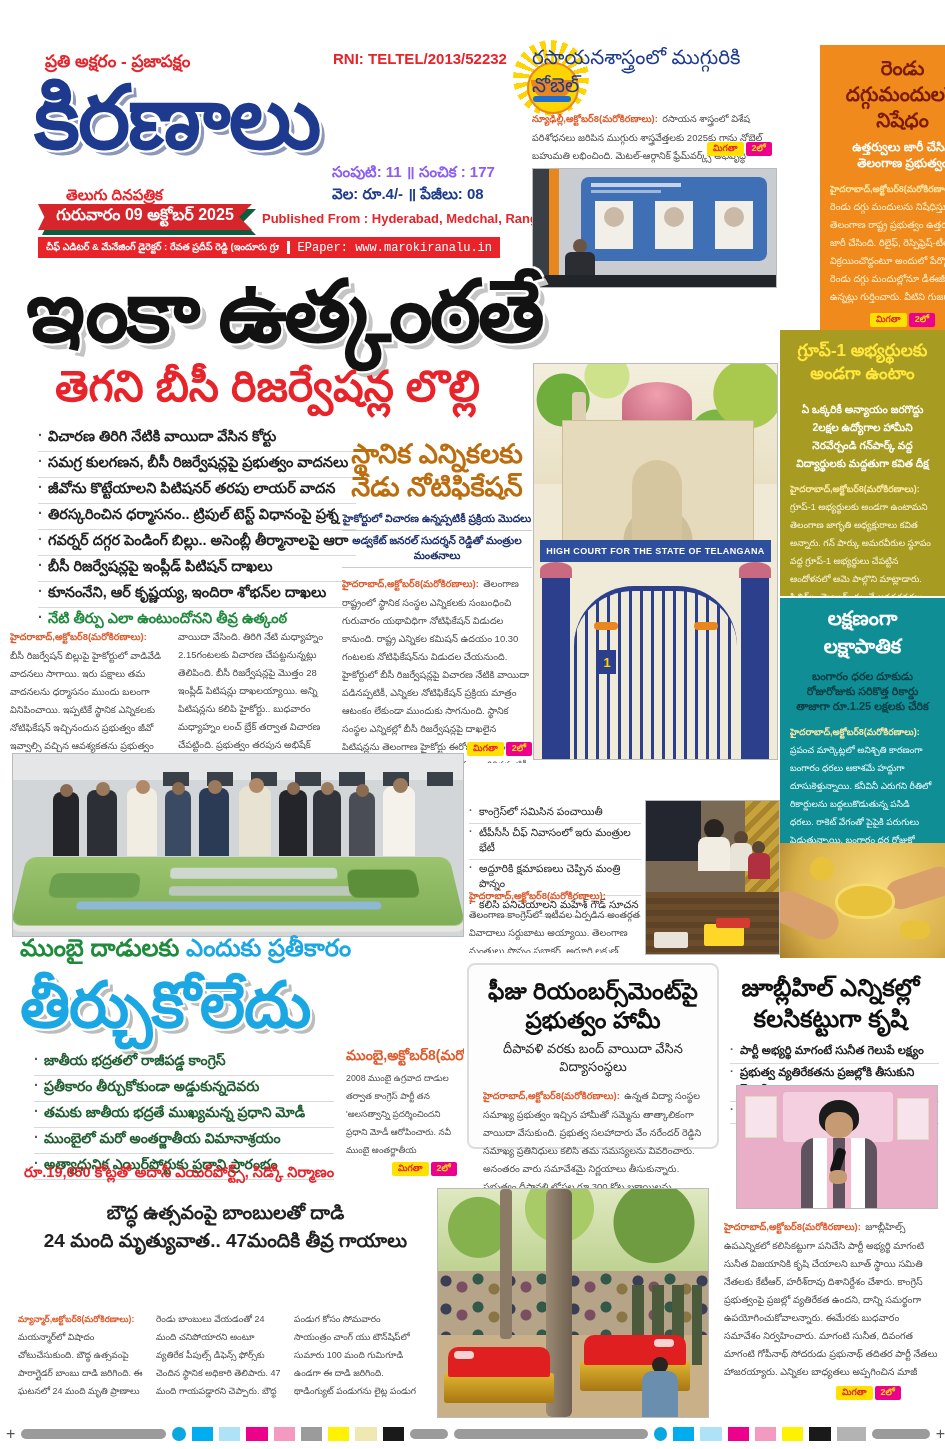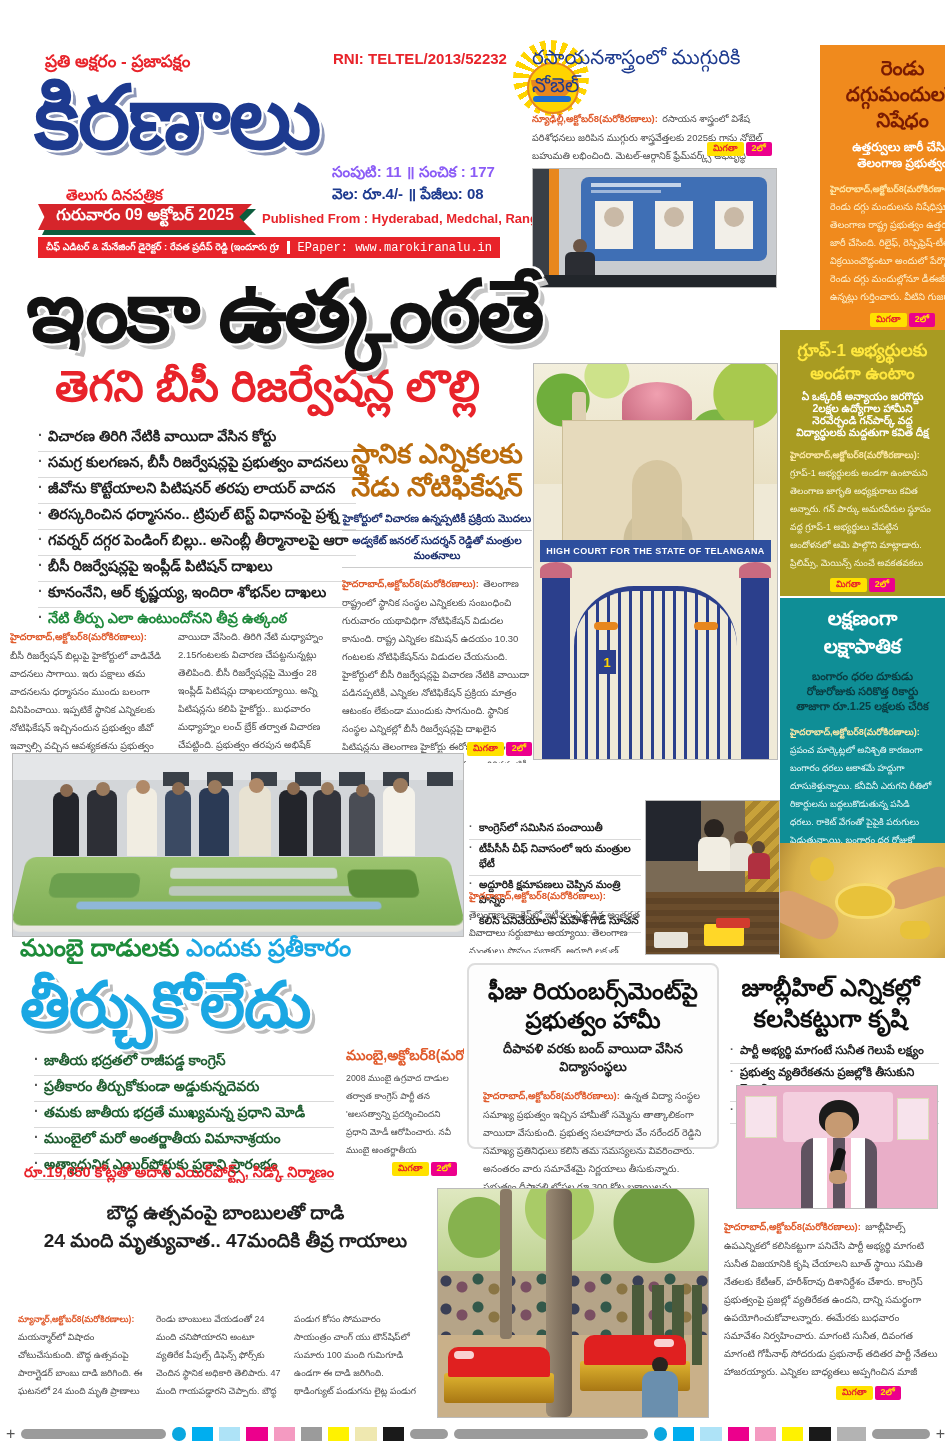--- a/index.html
+++ b/index.html
@@ -94,21 +94,21 @@
   <div style="text-align:center;margin-top:4px;">
     <span class="tagrow">
       <span class="tg-y">మిగతా</span>
       <span class="tg-p">2లో</span>
     </span>
   </div>
 </div>
 
 <div class="abs" style="left:780px;top:330px;width:165px;height:266px;background:#a89b22;box-sizing:border-box;padding:9px 10px;">
   <div style="font-size:17px;line-height:23px;font-weight:900;color:#ffe73e;text-align:center;">గ్రూప్-1 అభ్యర్థులకు అండగా ఉంటాం</div>
-  <div style="margin-top:5px;font-size:10.5px;line-height:12px;font-weight:bold;color:#fff;text-align:center;">ఏ ఒక్కరికీ అన్యాయం జరగొద్దు 2లక్షల ఉద్యోగాల హామీని నెరవేర్చండి గన్‌పార్క్ వద్ద విద్యార్థులకు మద్దతుగా కవిత దీక్ష</div>
+  <div style="margin-top:15px;font-size:10.5px;line-height:18px;font-weight:bold;color:#fff;text-align:center;">ఏ ఒక్కరికీ అన్యాయం జరగొద్దు 2లక్షల ఉద్యోగాల హామీని నెరవేర్చండి గన్‌పార్క్ వద్ద విద్యార్థులకు మద్దతుగా కవిత దీక్ష</div>
   <div class="ov" style="margin-top:6px;height:128px;">
     <span style="color:#ffe9a8;font-weight:bold;font-size:9px;">హైదరాబాద్,అక్టోబర్8(మరోకిరణాలు):</span>
     <span style="font-size:9px;line-height:12.5px;color:#fbf8e0;">గ్రూప్-1 అభ్యర్థులకు అండగా ఉంటామని తెలంగాణ జాగృతి అధ్యక్షురాలు కవిత అన్నారు. గన్ పార్కు అమరవీరుల స్థూపం వద్ద గ్రూప్-1 అభ్యర్థులు చేపట్టిన ఆందోళనలో ఆమె పాల్గొని మాట్లాడారు. ప్రిలిమ్స్, మెయిన్స్ నుంచే అవకతవకలు జరుగుతున్నాయని విమర్శించారు. కాంగ్రెస్ పార్టీ పేరు కోసం పోటీన ఉద్యోగాలు ఇచ్చేస్తామని చెప్పారు. అభ్యర్థులు ఎన్నో ఏళ్లుగా ఉద్యోగాల కోసం</span>
   </div>
   <div style="text-align:center;margin-top:3px;">
     <span class="tagrow">
       <span class="tg-y">మిగతా</span>
       <span class="tg-p">2లో</span>
     </span>
   </div>
@@ -237,21 +237,21 @@
        box-shadow:0 6px 0 #e8e6e0;">
     <div class="abs" style="left:30px;top:18px;width:90px;height:26px;background:#6ca04e;border-radius:8px;"></div>
     <div class="abs" style="left:150px;top:12px;width:170px;height:12px;background:#cfd8cf;border-radius:4px;"></div>
     <div class="abs" style="left:150px;top:32px;width:200px;height:10px;background:#bcc8bc;border-radius:4px;"></div>
     <div class="abs" style="left:330px;top:14px;width:70px;height:30px;background:#5d8f3a;border-radius:8px;"></div>
     <div class="abs" style="left:60px;top:48px;width:300px;height:8px;background:#8fb7d8;border-radius:4px;"></div>
   </div>
 </div>
 
 <div class="abs" style="left:467px;top:755px;width:312px;height:205px;">
-  <ul class="blist abs" style="left:2px;top:64px;width:172px;font-size:10.5px;font-weight:bold;color:#222;">
+  <ul class="blist abs" style="left:2px;top:48px;width:172px;font-size:10.5px;font-weight:normal;color:#222;">
     <li>కాంగ్రెస్‌లో సమిసిన పంచాయితీ</li>
     <li>టీపీసీసీ చీఫ్ నివాసంలో ఇరు మంత్రుల భేటీ</li>
     <li>అద్దూరికి క్షమాపణలు చెప్పిన మంత్రి పొన్నం</li>
     <li>కలిసి పనిచేయాలని మహేశ్ గౌడ్ సూచన</li>
   </ul>
   <div class="abs ov" style="left:2px;top:130px;width:172px;height:68px;">
     <span class="dl">హైదరాబాద్,అక్టోబర్8(మరోకిరణాలు):</span>
     <span class="body-txt">తెలంగాణ కాంగ్రెస్‌లో ఇటీవల ఏర్పడిన అంతర్గత వివాదాలు సర్దుబాటు అయ్యాయి. తెలంగాణ మంత్రులు పొన్నం ప్రభాకర్, అద్దూరి లక్ష్మణ్ మధ్య వెలుగైన వివాదానికి తెరపడింది. టీపీసీసీ నూతన అధ్యక్షుడు మహేష్ కుమార్ గౌడ్</span>
     
   </div>
@@ -293,21 +293,21 @@
     <span style="font-size:8.8px;line-height:12px;color:#4a4a4a;">2008 ముంబై ఉగ్రవాద దాడుల తర్వాత కాంగ్రెస్ పార్టీ తన 'అలసత్వాన్ని ప్రదర్శించిందని ప్రధాని మోడీ ఆరోపించారు. నవీ ముంబై అంతర్జాతీయ విమానాశ్రయం మొదటి దశను ఈ రోజు ప్రధాని నరేంద్రమోడీ బుధవారం ప్రారంభించారు. ప్రారంభ కార్యక్రమంలో ఆయన కాంగ్రెస్ హయాంలోని యూపీఏ పాలనపై</span>
   </div>
   <span class="tagrow abs" style="left:372px;top:228px;">
     <span class="tg-y">మిగతా</span>
     <span class="tg-p">2లో</span>
   </span>
 </div>
 
 <div class="abs" style="left:467px;top:963px;width:252px;height:186px;border:2px solid #ddd;border-radius:8px;background:#fdfdfd;box-sizing:border-box;padding:12px 14px;">
   <div style="font-size:23px;line-height:29px;font-weight:900;color:#111;text-align:center;">ఫీజు రియంబర్స్‌మెంట్‌పై ప్రభుత్వం హామీ</div>
-  <div style="margin-top:6px;font-size:13px;font-weight:bold;color:#222;text-align:center;">దీపావళి వరకు బంద్ వాయిదా వేసిన విద్యాసంస్థలు</div>
+  <div style="margin-top:6px;font-size:13px;font-weight:normal;color:#222;text-align:center;">దీపావళి వరకు బంద్ వాయిదా వేసిన విద్యాసంస్థలు</div>
   <div class="ov" style="margin-top:8px;height:112px;">
     <span class="dl">హైదరాబాద్,అక్టోబర్8(మరోకిరణాలు):</span>
     <span class="body-txt">ఉన్నత విద్యా సంస్థల సమాఖ్య ప్రభుత్వం ఇచ్చిన హామీతో సమ్మెను తాత్కాలికంగా వాయిదా వేసుకుంది. ప్రభుత్వ సలహాదారు వేం నరేందర్ రెడ్డిని సమాఖ్య ప్రతినిధులు కలిసి తమ సమస్యలను వివరించారు. అనంతరం వారు సమావేశమై నిర్ణయాలు తీసుకున్నారు. ప్రభుత్వం దీపావళి లోపల రూ.300 కోట్ల బకాయిలను విడుదల చేస్తామని హామీ ఇచ్చింది. దీంతో అక్టోబర్ 13వ తేదీ నుంచి ప్రారంభం కావాల్సిన సమ్మెను, కళాశాలల బంద్ కార్యక్రమాన్ని అక్టోబర్ 23వ తేదీ వరకు (దీపావళి మరుసటి రోజు వరకు) వాయిదా వేయాలని</span>
   </div>
   <div style="text-align:center;margin-top:4px;">
     <span class="tagrow">
       <span class="tg-y">మిగతా</span>
       <span class="tg-p">2లో</span>
     </span>
   </div>

